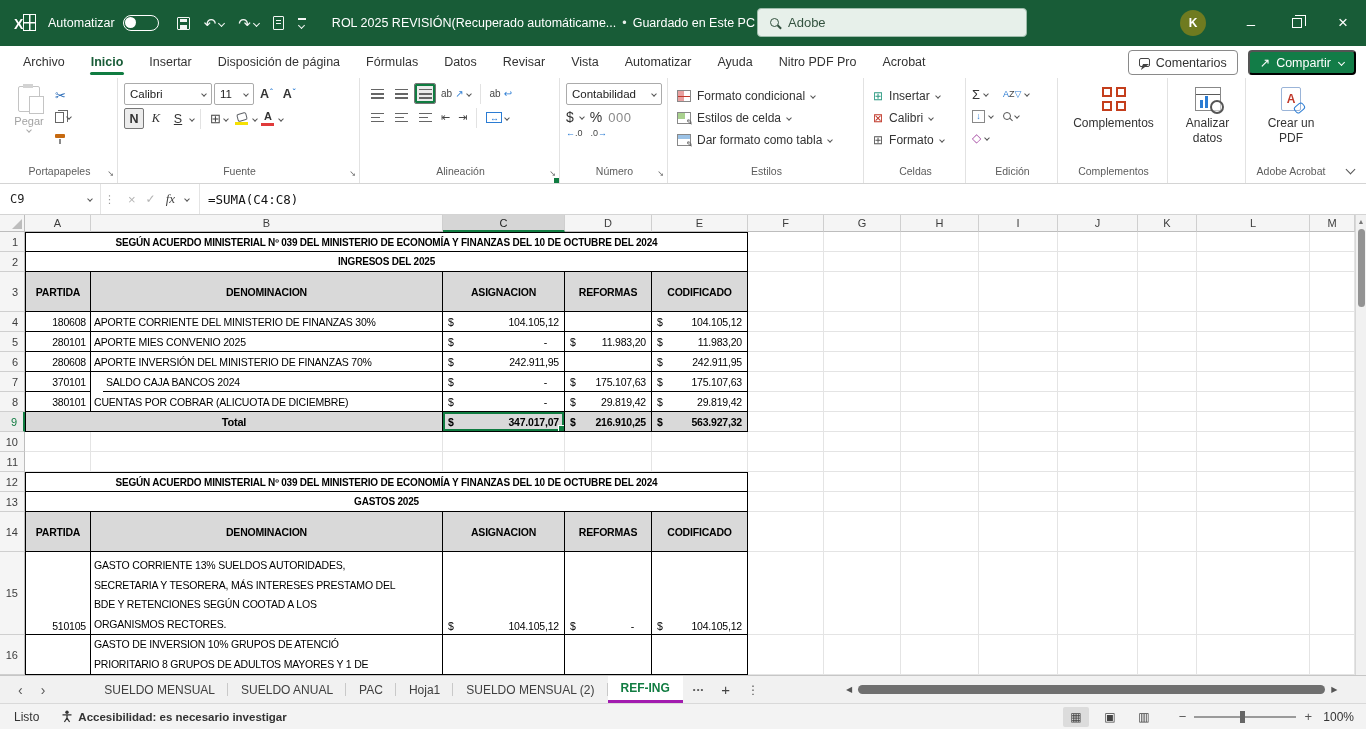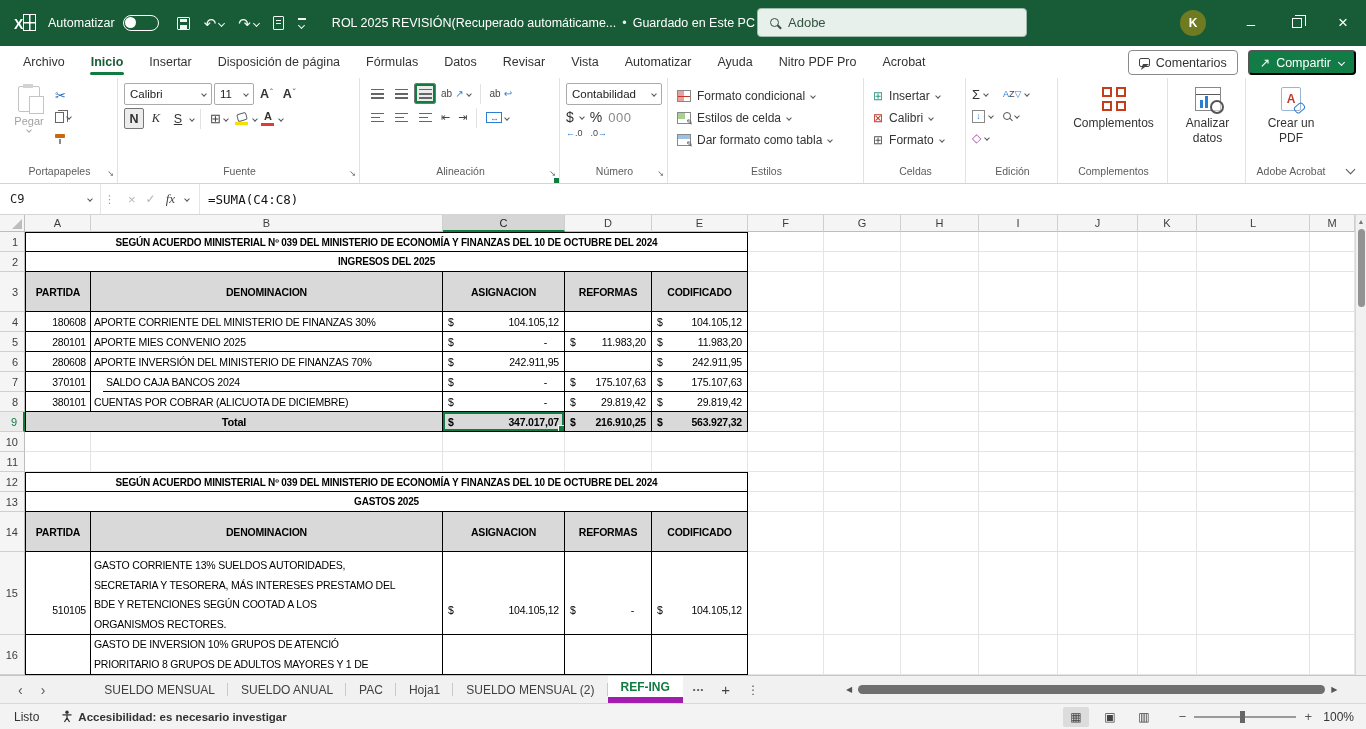--- a/index.html
+++ b/index.html
@@ -201,37 +201,37 @@
   .title { font-weight:bold; justify-content:center; font-size:10px; }
   .head { background:#D9D9D9; font-weight:bold; justify-content:center; text-align:center; font-size:10.5px; }
   .total { background:#D9D9D9; font-weight:bold; justify-content:center; font-size:11px; }
   .gray { background:#D9D9D9; }
   .bold { font-weight:bold; }
   .pnum { justify-content:flex-end; padding-right:4px; }
   .txt { padding-left:3px; }
   .money { padding:0 5px; }
   .money .cur { margin-right:auto; }
   .money.dash .val { padding-right:12px; }
-  .vbot { align-items:flex-end; padding-bottom:18px; }
+  .vbot { align-items:flex-end; padding-bottom:2px; }
   .wrap { align-items:flex-end; }
   .wrap .ct { white-space:pre-line; line-height:19.5px; }
   .sel { box-shadow:inset 0 0 0 2px #107C41; }
   .sel::after { content:""; position:absolute; right:0; bottom:0; width:5px; height:5px; background:#107C41; border-left:1px solid #fff; border-top:1px solid #fff; }
   .vscroll { position:absolute; right:0; top:0; bottom:0; width:11px; background:#F1F1F1; border-left:1px solid #D8D8D8;
       display:flex; flex-direction:column; align-items:center; padding-top:2px; }
   .vscroll .arr { font-size:7px; color:#777; line-height:10px; }
   .vthumb { width:7px; height:78px; background:#939393; border-radius:4px; margin-top:2px; }
 
   
   .sheetbar { height:28px; background:#F1F1F1; border-top:1px solid #C6C6C6; display:flex; align-items:stretch; position:relative; font-size:12px; color:#404040; }
   .nav { display:flex; align-items:center; gap:18px; padding:0 18px 0 18px; color:#555; font-size:14px; }
   .tabslist { display:flex; align-items:stretch; margin-left:28px; }
   .stab { display:flex; align-items:center; padding:0 13px; position:relative; white-space:nowrap; }
   .stab:not(.active)::after { content:""; position:absolute; right:0; top:7px; bottom:7px; width:1px; background:#C9C9C9; }
-  .stab.active { background:#fff; color:#107C41; font-weight:bold; border-bottom:6px solid #a21caf; }
+  .stab.active { background:#fff; color:#107C41; font-weight:bold; border-bottom:3px solid #a21caf; }
   .tabextras { display:flex; align-items:center; gap:17px; margin-left:10px; color:#444; }
   .moredots { font-size:8px; letter-spacing:1px; color:#555; }
   .plus { font-size:15px; color:#444; }
   .vdots { font-size:12px; color:#555; }
   .hscroll { position:absolute; right:8px; top:5px; width:512px; height:17px; display:flex; align-items:center; gap:6px; }
   .hscroll .harr { font-size:8px; color:#555; }
   .hthumb { flex:1; height:9px; background:#6F6F6F; border-radius:5px; max-width:467px; }
 
   
   .statusbar { height:26px; background:#F3F3F3; border-top:1px solid #D9D9D9; display:flex; align-items:center; font-size:12px; color:#333; position:relative; }

